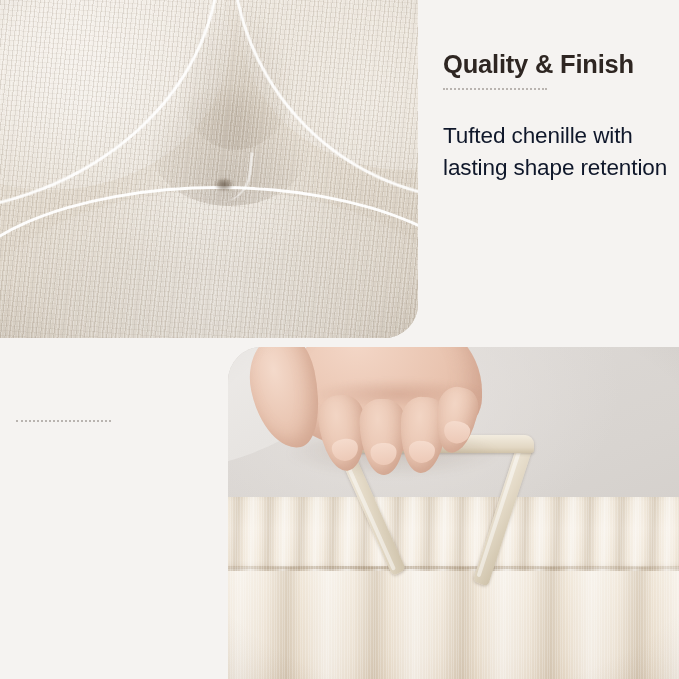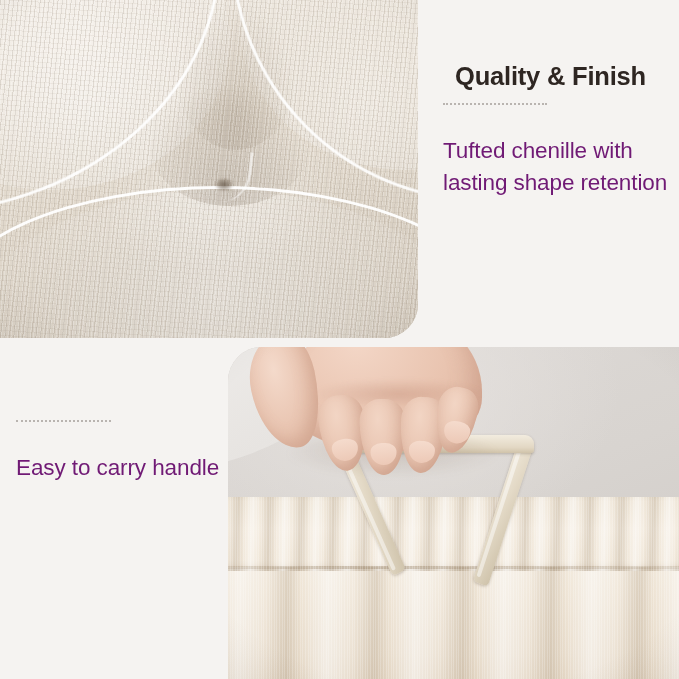--- a/index.html
+++ b/index.html
@@ -72,21 +72,21 @@
     width: 232px;
   }
 
   #text-handle .feature-block {
     left: 16px;
     top: 64px;
     width: 206px;
   }
 
   .feature-heading {
-    margin: 12px;
+    margin: 0;
     font-size: 25.5px;
     font-weight: bold;
     color: #2e2622;
     letter-spacing: -0.2px;
     line-height: 1.15;
     white-space: nowrap;
   }
 
   .dotted-rule {
     margin-top: 9px;
@@ -95,21 +95,21 @@
   }
 
   #text-quality .dotted-rule { width: 104px; }
   #text-handle  .dotted-rule { width: 95px; }
 
   .feature-body {
     margin: 0;
     padding-top: 30px;
     font-size: 22.5px;
     font-weight: normal;
-    color: #701a75;
+    color: #0f172a;
     line-height: 1.43;
     letter-spacing: -0.1px;
   }
 
   
 
   .cushion-base {
     position: absolute;
     inset: 0;
     background:
@@ -495,21 +495,20 @@
     <div class="feature-block">
       <h2 class="feature-heading">Quality &amp; Finish</h2>
       <div class="dotted-rule"></div>
       <p class="feature-body">Tufted chenille with lasting shape retention</p>
     </div>
   </div>
 
   <div class="panel" id="text-handle">
     <div class="feature-block">
       <div class="dotted-rule"></div>
-      <p class="feature-body">Easy to carry handle</p>
     </div>
   </div>
 
   <div class="panel" id="photo-handle-grip">
     <div class="grip-bg"></div>
     <div class="grip-corner-sheen"></div>
 
     <div class="cushion-body">
       <div class="cushion-channels"></div>
       <div class="cushion-welt">

